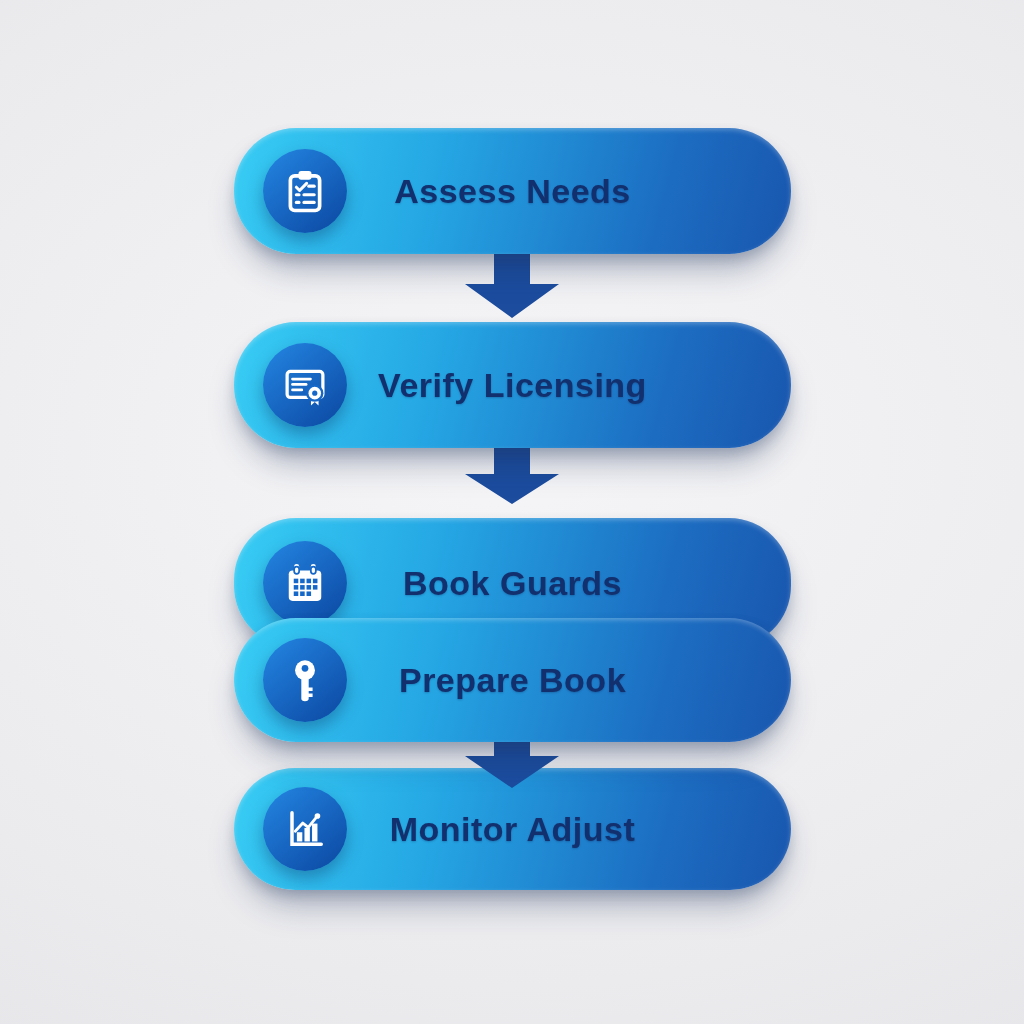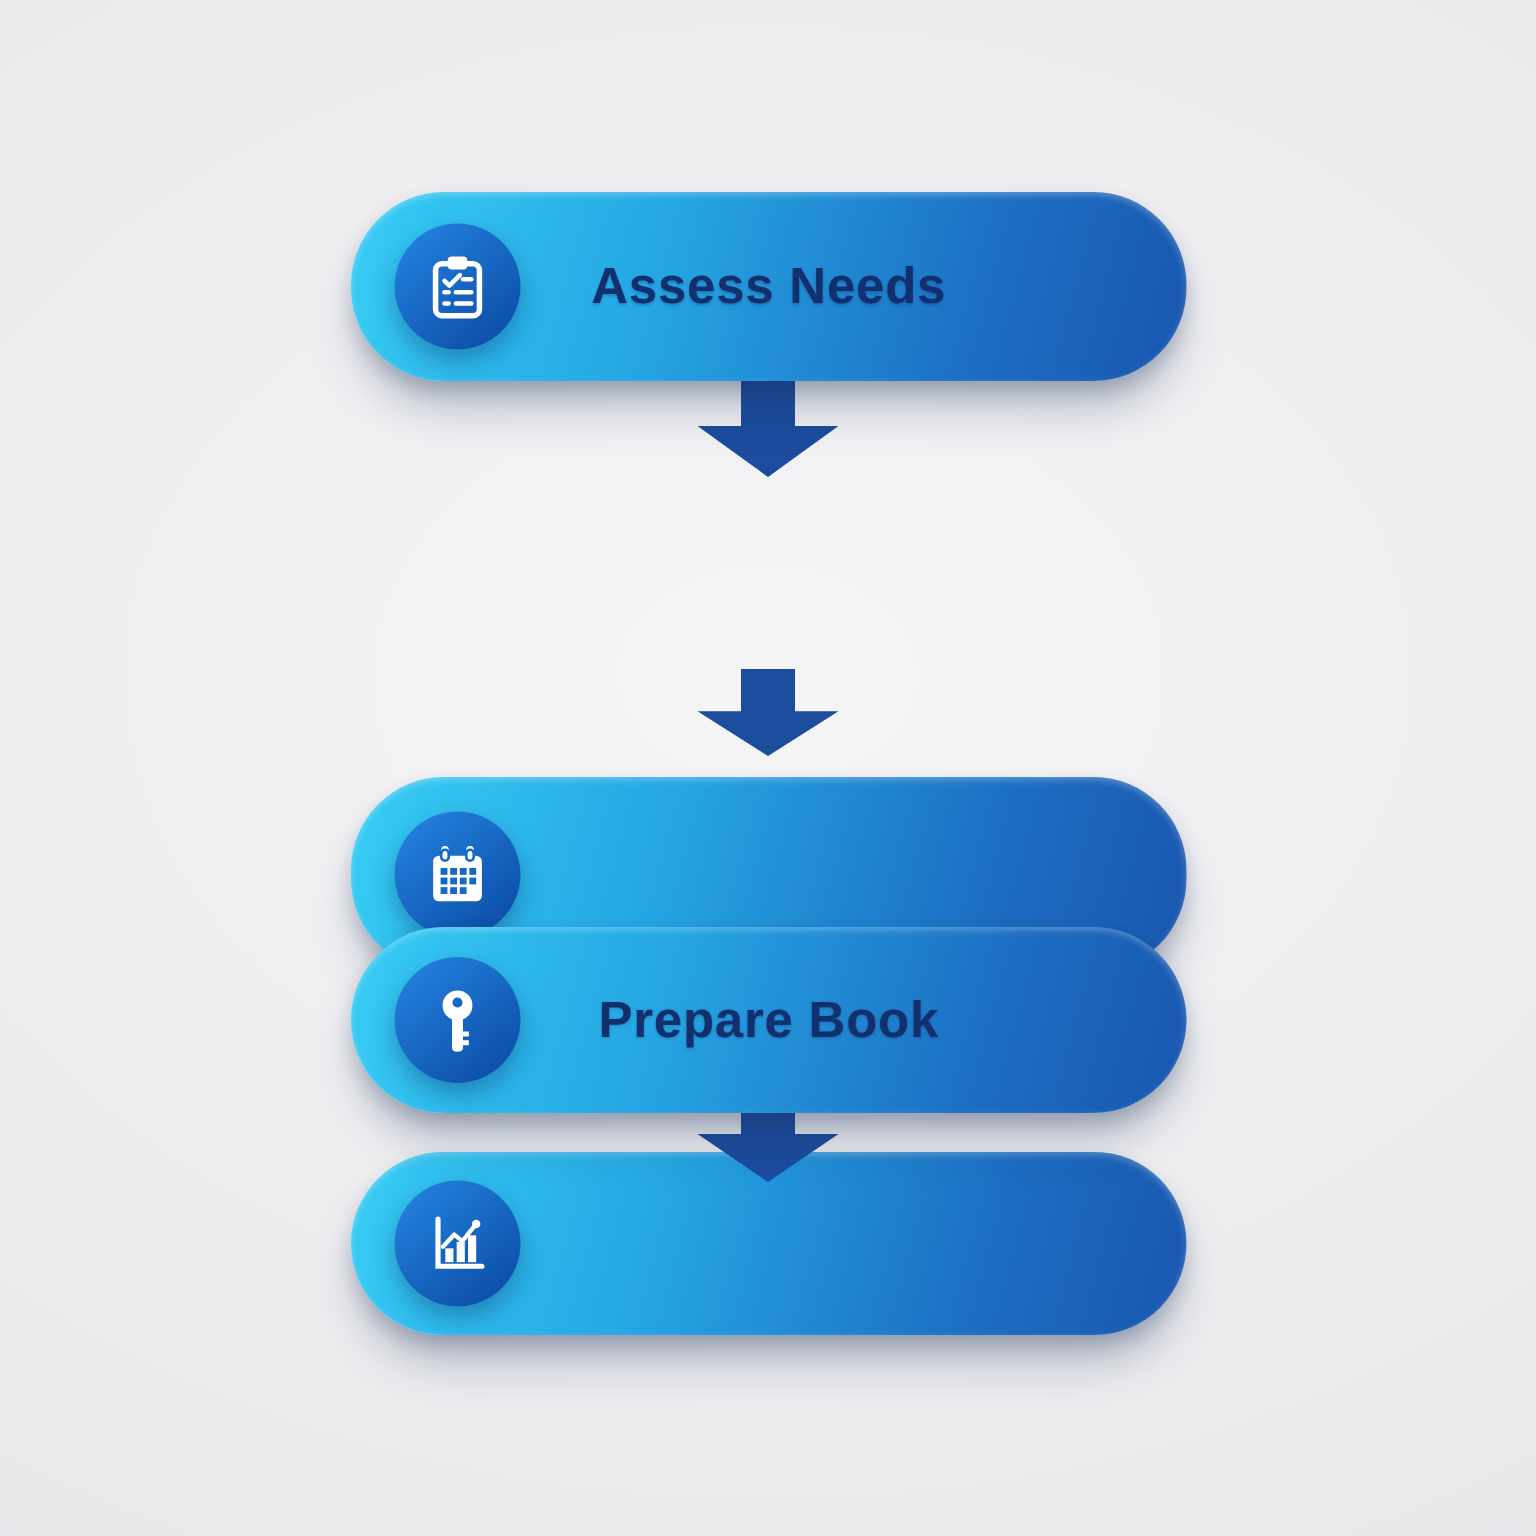--- a/index.html
+++ b/index.html
@@ -103,20 +103,35 @@
     </div>
     <div class="step-label">Assess Needs</div>
   </div>
 
   <div class="arrow" id="arrow-1">
     <svg viewBox="0 0 94 66" preserveAspectRatio="none">
       <path d="M29 0 H65 V32 H94 L47 66 L0 32 H29 Z" fill="#1b4c9e"></path>
     </svg>
   </div>
 
+  <div class="step" id="step-2">
+    <div class="icon-circle">
+      <svg viewBox="0 0 48 48" fill="none">
+        <rect x="7.5" y="11.5" width="33" height="24" rx="3" stroke="#ffffff" stroke-width="3"></rect>
+        <line x1="12.5" y1="18.5" x2="29" y2="18.5" stroke="#ffffff" stroke-width="2.6" stroke-linecap="round"></line>
+        <line x1="12.5" y1="23.5" x2="25" y2="23.5" stroke="#ffffff" stroke-width="2.6" stroke-linecap="round"></line>
+        <line x1="12.5" y1="28.5" x2="21" y2="28.5" stroke="#ffffff" stroke-width="2.6" stroke-linecap="round"></line>
+        <path d="M29.5 33 L29.5 43 L33 39.8 L36.5 43 L36.5 33 Z" fill="#ffffff"></path>
+        <circle cx="33" cy="31.5" r="8" fill="#1668c8"></circle>
+        <circle cx="33" cy="31.5" r="5.8" fill="#ffffff"></circle>
+        <circle cx="33" cy="31.5" r="2.4" fill="#1668c8"></circle>
+      </svg>
+    </div>
+    <div class="step-label">Verify Licensing</div>
+  </div>
 
   <div class="arrow" id="arrow-2">
     <svg viewBox="0 0 94 66" preserveAspectRatio="none">
       <path d="M29 0 H65 V32 H94 L47 66 L0 32 H29 Z" fill="#1b4c9e"></path>
     </svg>
   </div>
 
   <div class="step" id="step-3">
     <div class="icon-circle">
       <svg viewBox="0 0 48 48" fill="none">
@@ -133,20 +148,21 @@
           <rect x="13.6" y="25.9" width="4.2" height="4.2"></rect>
             <rect x="19.5" y="25.9" width="4.2" height="4.2"></rect>
             <rect x="25.4" y="25.9" width="4.2" height="4.2"></rect>
             <rect x="31.3" y="25.9" width="4.2" height="4.2"></rect>
           <rect x="13.6" y="31.8" width="4.2" height="4.2"></rect>
             <rect x="19.5" y="31.8" width="4.2" height="4.2"></rect>
             <rect x="25.4" y="31.8" width="4.2" height="4.2"></rect>
         </g>
       </svg>
     </div>
+    <div class="step-label">Book Guards</div>
   </div>
 
   <div class="step" id="step-4">
     <div class="icon-circle">
       <svg viewBox="0 0 48 48" fill="none">
         <circle cx="24" cy="15" r="9.2" fill="#ffffff"></circle>
         <circle cx="24" cy="13.2" r="3.1" fill="#1668c8"></circle>
         <path d="M20.6 23 H27.4 V31 H31 V34.2 H27.4 V36.4 H31 V39.6 H27.4 V41 Q27.4 43.5 24 43.5 Q20.6 43.5 20.6 41 Z" fill="#ffffff"></path>
       </svg>
     </div>
@@ -163,15 +179,16 @@
     <div class="icon-circle">
       <svg viewBox="0 0 48 48" fill="none">
         <path d="M12 9 V38 H39" stroke="#ffffff" stroke-width="3.2" stroke-linecap="round"></path>
         <rect x="16.5" y="27" width="5" height="8.5" fill="#ffffff"></rect>
         <rect x="23.5" y="23" width="5" height="12.5" fill="#ffffff"></rect>
         <rect x="30.5" y="19" width="5" height="16.5" fill="#ffffff"></rect>
         <path d="M15 26 L22 18.5 L27 22.5 L35 12.5" stroke="#ffffff" stroke-width="2.6" stroke-linecap="round" stroke-linejoin="round"></path>
         <circle cx="35.5" cy="12" r="2.6" fill="#ffffff"></circle>
       </svg>
     </div>
+    <div class="step-label">Monitor Adjust</div>
   </div>
 
 </div>
 
 </body></html>

